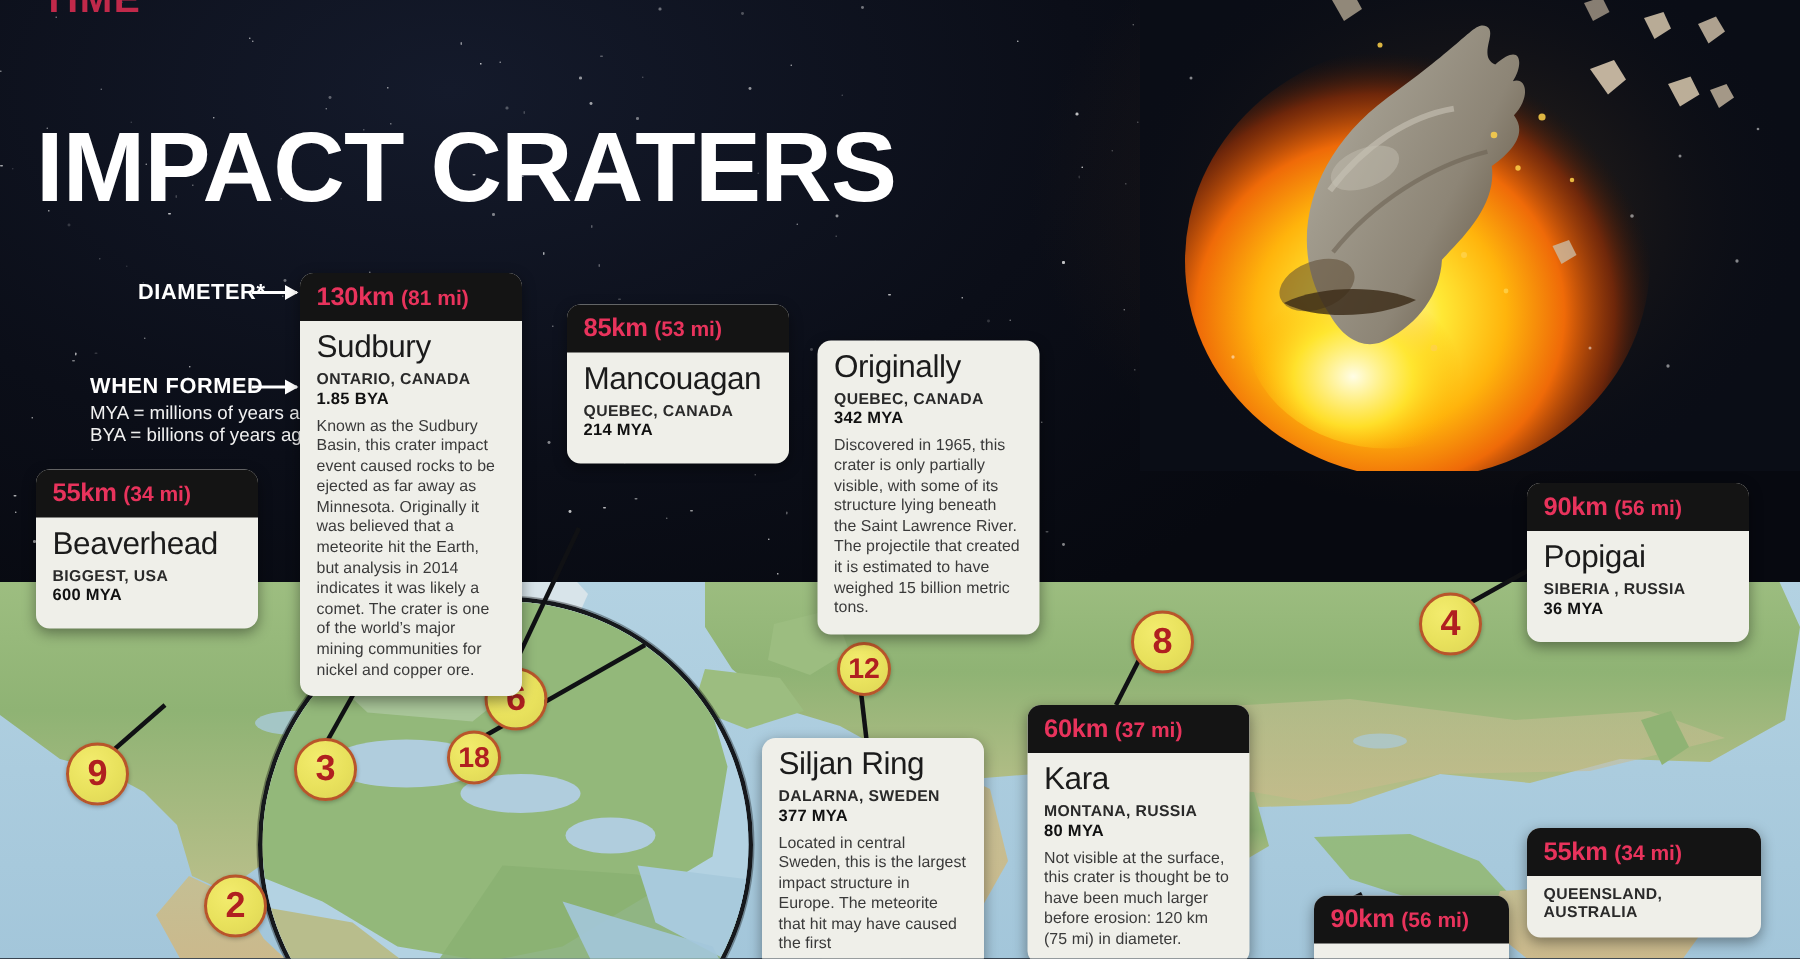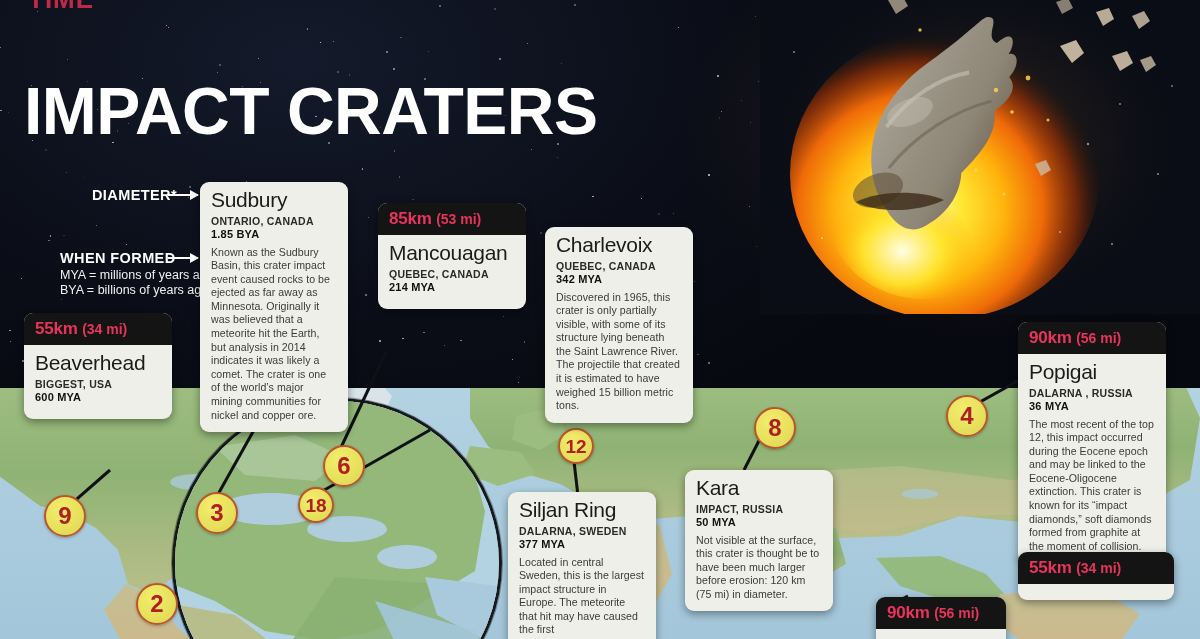--- a/index.html
+++ b/index.html
@@ -527,20 +527,24 @@
       </div>
       <div class="pin" style="width: 42px; height: 42px; left: 754px; top: 407px; font-size: 24px;">
         <span>8</span>
       </div>
       <div class="pin" style="width: 42px; height: 42px; left: 946px; top: 395px; font-size: 24px;">
         <span>4</span>
       </div>
     </div>
 
   <div class="card w148" style="left:200px; top:182px;">
+    <div class="card-head">
+      <span class="card-km">130km</span>
+      <span class="card-mi">(81 mi)</span>
+    </div>
     <div class="card-body">
       <div class="card-name">Sudbury</div>
       <div class="card-loc">ONTARIO, CANADA</div>
       <div class="card-age">1.85 BYA</div>
       <div class="card-desc">Known as the Sudbury Basin, this crater impact event caused rocks to be ejected as far away as Minnesota. Originally it was believed that a meteorite hit the Earth, but analysis in 2014 indicates it was likely a comet. The crater is one of the world’s major mining communities for nickel and copper ore.</div>
     </div>
   </div>
 
   <div class="card w148" style="left:378px; top:203px;">
     <div class="card-head">
@@ -549,21 +553,21 @@
     </div>
     <div class="card-body">
       <div class="card-name">Mancouagan</div>
       <div class="card-loc">QUEBEC, CANADA</div>
       <div class="card-age">214 MYA</div>
     </div>
   </div>
 
   <div class="card w148" style="left:545px; top:227px;">
     <div class="card-body">
-      <div class="card-name">Charlevoix</div>
+      <div class="card-name">Originally</div>
       <div class="card-loc">QUEBEC, CANADA</div>
       <div class="card-age">342 MYA</div>
       <div class="card-desc">Discovered in 1965, this crater is only partially visible, with some of its structure lying beneath the Saint Lawrence River. The projectile that created it is estimated to have weighed 15 billion metric tons.</div>
     </div>
   </div>
 
   <div class="card w148" style="left:24px; top:313px;">
     <div class="card-head">
       <span class="card-km">55km</span>
       <span class="card-mi">(34 mi)</span>
@@ -575,50 +579,54 @@
     </div>
   </div>
 
   <div class="card w148" style="left:1018px; top:322px;">
     <div class="card-head">
       <span class="card-km">90km</span>
       <span class="card-mi">(56 mi)</span>
     </div>
     <div class="card-body">
       <div class="card-name">Popigai</div>
-      <div class="card-loc">DALARNA , RUSSIA</div>
+      <div class="card-loc">SIBERIA , RUSSIA</div>
       <div class="card-age">36 MYA</div>
-      <div class="card-desc">The most recent of the top 12, this impact occurred during the Eocene epoch and may be linked to the Eocene-Oligocene extinction. This crater is known for its “impact diamonds,” soft diamonds formed from graphite at the moment of collision.</div>
     </div>
   </div>
 
   <div class="card w148" style="left:685px; top:470px;">
+    <div class="card-head">
+      <span class="card-km">60km</span>
+      <span class="card-mi">(37 mi)</span>
+    </div>
     <div class="card-body">
       <div class="card-name">Kara</div>
-      <div class="card-loc">IMPACT, RUSSIA</div>
-      <div class="card-age">50 MYA</div>
+      <div class="card-loc">MONTANA, RUSSIA</div>
+      <div class="card-age">80 MYA</div>
       <div class="card-desc">Not visible at the surface, this crater is thought be to have been much larger before erosion: 120 km (75 mi) in diameter.</div>
     </div>
   </div>
 
   <div class="card w148" style="left:508px; top:492px;">
     <div class="card-body">
       <div class="card-name">Siljan Ring</div>
       <div class="card-loc">DALARNA, SWEDEN</div>
       <div class="card-age">377 MYA</div>
       <div class="card-desc">Located in central Sweden, this is the largest impact structure in Europe. The meteorite that hit may have caused the first</div>
     </div>
   </div>
 
   <div class="card w155" style="left:1018px; top:552px;">
     <div class="card-head">
       <span class="card-km">55km</span>
       <span class="card-mi">(34 mi)</span>
     </div>
     <div class="card-body">
+      <div class="card-loc">QUEENSLAND, AUSTRALIA</div>
 
     </div>
   </div>
 
   <div class="card w130" style="left:876px; top:597px; width:130px;">
     <div class="card-head">
       <span class="card-km">90km</span>
       <span class="card-mi">(56 mi)</span>
     </div>
     <div class="card-body">

